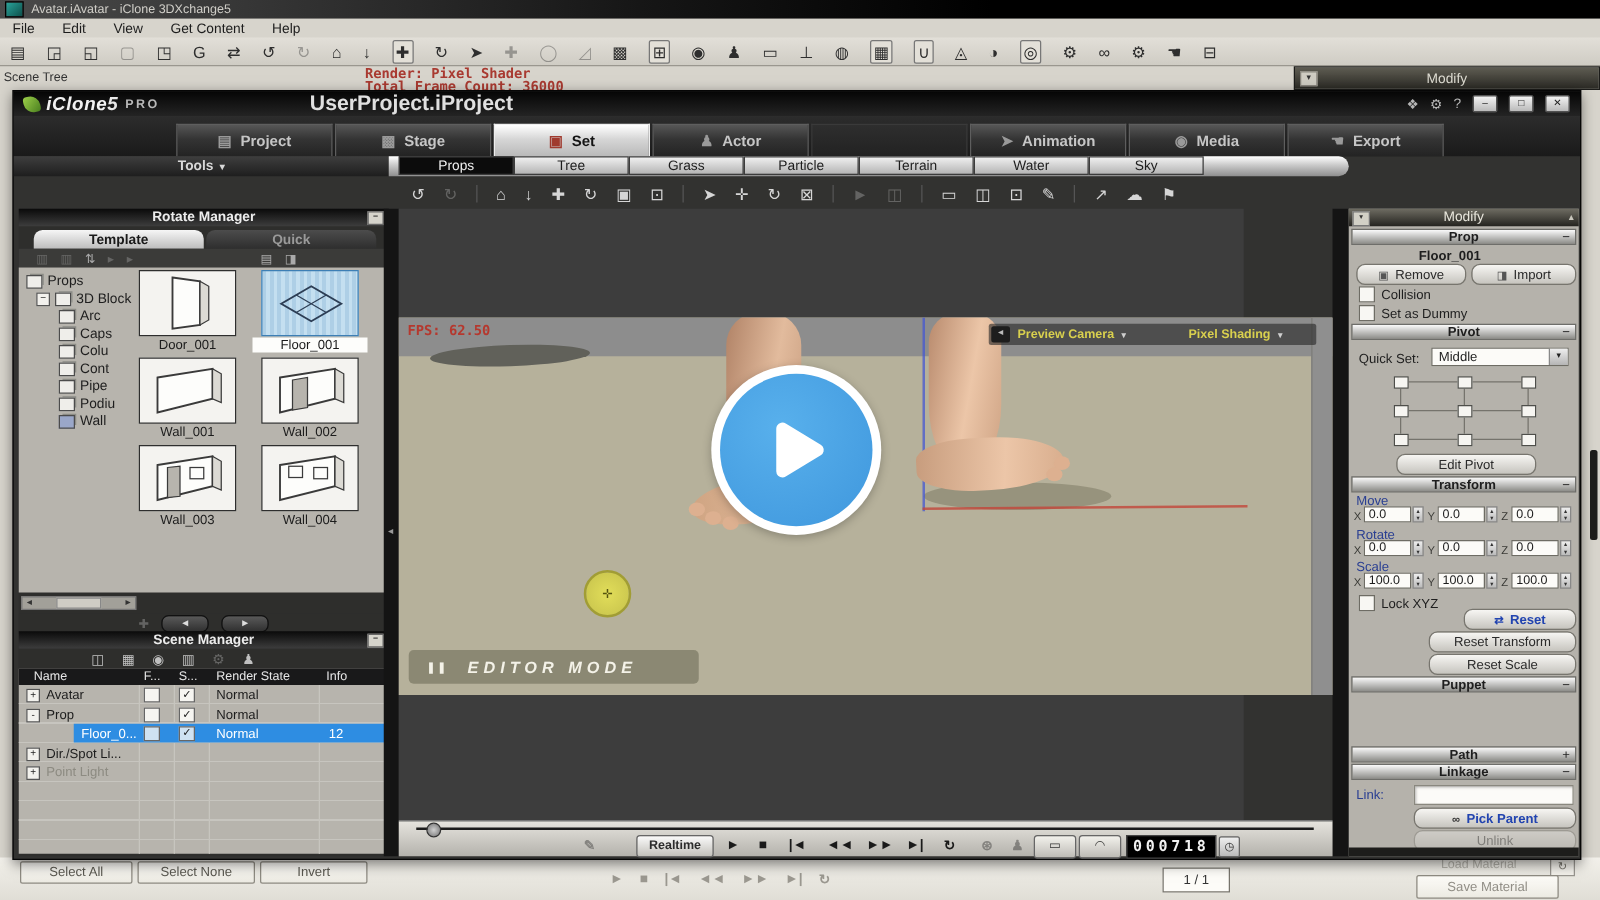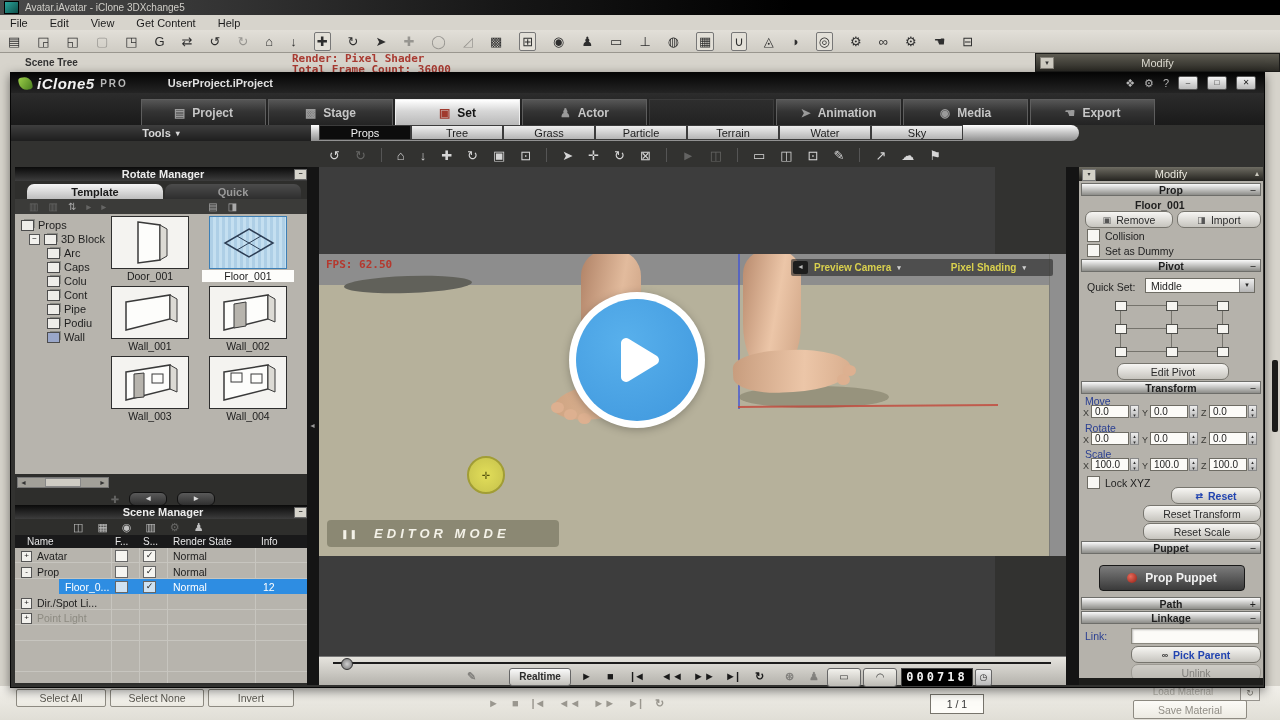--- a/index.html
+++ b/index.html
@@ -12,21 +12,21 @@
   
   .xc-titlebar{left:0;top:0;width:1280px;height:15px;background:linear-gradient(90deg,#4a4a4a,#161616 40%,#000 62%,#000);
                color:#d0cec8;font-size:10px;display:flex;align-items:center;gap:6px;padding-left:4px;box-sizing:border-box;}
   .xc-appicon{width:13px;height:11px;background:linear-gradient(135deg,#2aa39a,#0d4f4a);border:1px solid #000;}
   .xc-menubar{left:0;top:15px;width:1280px;height:15px;background:#d7d4cc;display:flex;gap:22px;align-items:center;
               padding-left:10px;font-size:11px;color:#1c1c1c;}
   .xc-toolbar{left:0;top:30px;width:1280px;height:23px;background:linear-gradient(#e2dfd8,#cfccc4);
               border-bottom:1px solid #9a978f;display:flex;align-items:center;gap:17px;padding-left:8px;
               font-size:13px;color:#2e2e2e;box-sizing:border-box;}
   .xc-toolbar span{line-height:17px;}
-  .xc-scenetree{left:25px;top:57px;font-size:10px;color:#333;font-weight:bold;}
+  .xc-scenetree{left:3px;top:57px;font-size:10px;color:#333;}
   .xc-render{left:292px;top:53px;font-family:"DejaVu Sans Mono",monospace;font-weight:bold;font-size:11px;
              line-height:11px;color:#a93a31;white-space:pre;}
   .xc-modifyhdr{left:1035px;top:53px;width:245px;height:19px;background:linear-gradient(#5e5c52,#2b2a25);
                 color:#dedcd2;font-size:11px;display:flex;align-items:center;justify-content:center;border:1px solid #1c1c1a;box-sizing:border-box;}
   .xc-modifyhdr .minbox{position:absolute;left:4px;top:3px;width:12px;height:10px;background:#cfccc2;border:1px solid #88857c;
                 color:#333;font-size:7px;line-height:9px;text-align:center;}
   
   .xc-bottom{left:0;top:686px;width:1280px;height:34px;background:linear-gradient(#f2f0ea,#e0ded6);}
   .xc-btn{position:absolute;height:16px;background:linear-gradient(#fdfcf8,#eceae2);border:1px solid #8e8b82;border-radius:2px;
           color:#5a5850;font-size:10.5px;display:flex;align-items:center;justify-content:center;}
@@ -40,21 +40,21 @@
   .xc-rightmargin{left:1263px;top:72px;width:17px;height:614px;background:#d7d4cc;}
   .xc-scrollthumb{left:1272px;top:360px;width:6px;height:72px;background:#1d1d1b;border-radius:2px;}
   
   .icw{left:10px;top:72px;width:1253px;height:614px;background:#323230;border:1px solid #060606;
        box-shadow:0 3px 10px rgba(0,0,0,.5);}
   .ic-titlebar{left:0;top:0;width:100%;height:20px;background:linear-gradient(#050505,#242424);display:flex;align-items:center;}
   .ic-leaf{width:13px;height:13px;margin:0 5px 0 8px;background:linear-gradient(135deg,#9ccf49,#4a7f1f);border-radius:3px 8px 3px 8px;transform:rotate(-12deg);}
   .ic-brand{color:#f2f2f2;font-size:15px;font-weight:bold;font-style:italic;letter-spacing:.5px;}
   .ic-brandnum{color:#e8e8e8;font-size:15px;font-weight:bold;font-style:italic;}
   .ic-pro{color:#b8b8b8;font-size:10px;font-weight:bold;letter-spacing:2px;margin-left:6px;}
-  .ic-project{color:#e0e0e0;font-size:11px;font-weight:bold;margin-left:40px;}
+  .ic-project{color:#e0e0e0;font-size:17px;font-weight:bold;margin-left:120px;}
   .ic-titright{position:absolute;right:8px;top:3px;display:flex;gap:9px;align-items:center;color:#b5b5b5;font-size:11px;}
   .ic-winbtn{width:18px;height:12px;background:linear-gradient(#f4f4f4,#b9b9b9);border:1px solid #555;border-radius:2px;
              color:#222;font-size:8px;line-height:11px;text-align:center;}
   .ic-tabrow{left:0;top:20px;width:100%;height:32px;background:linear-gradient(#2c2c2c,#1a1a1a);}
   .ic-tab{position:absolute;top:6px;width:125px;height:26px;background:linear-gradient(#565656,#343434 45%,#232323);
           border:1px solid #5e5e5e;border-bottom:none;box-sizing:border-box;display:flex;align-items:center;justify-content:center;
           gap:7px;color:#c6c6c6;font-size:12px;font-weight:bold;}
   .ic-tab .tabicon{font-size:12px;color:#9a9a9a;}
   .ic-tab.active{background:linear-gradient(#ffffff,#d6d6d6 45%,#b9b9b9);color:#141414;border-color:#eee;}
   .ic-tab.active .tabicon{color:#a03a2e;}
@@ -735,24 +735,20 @@
         <span class="bicon">⇄</span>
         <span>Reset</span>
         </div>
       <div class="mp-btn" style="left:64px;top:338px;width:116px;">Reset Transform</div>
       <div class="mp-btn" style="left:64px;top:356px;width:116px;">Reset Scale</div>
 
       <div class="secbar" style="top:374px;">
         <span>Puppet</span>
           <span class="sgn">−</span>
       </div>
-      <div class="puppetbtn">
-        <span class="joy"></span>
-        <span>Prop Puppet</span>
-      </div>
 
       <div class="secbar" style="top:430px;">
         <span>Path</span>
           <span class="sgn">+</span>
       </div>
       <div class="secbar" style="top:444px;text-align:center;">
         <span>Linkage</span>
           <span class="sgn">−</span>
       </div>
       <span class="mp-label mp-blue" style="left:6px;top:463px;">Link:</span>

